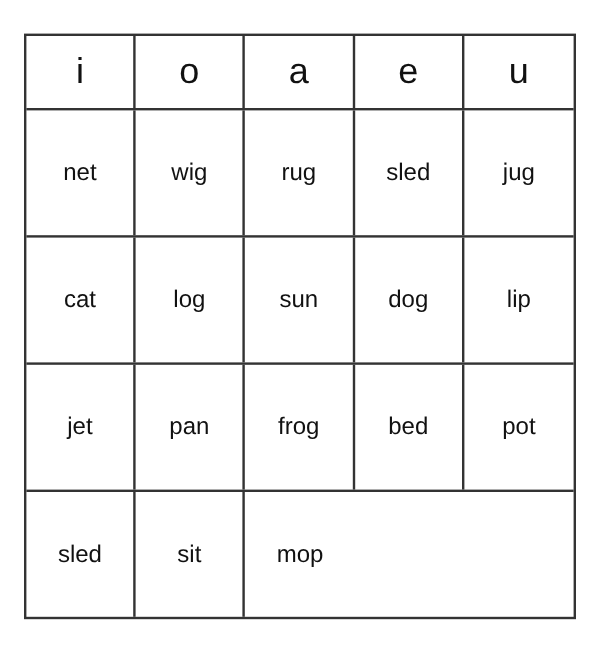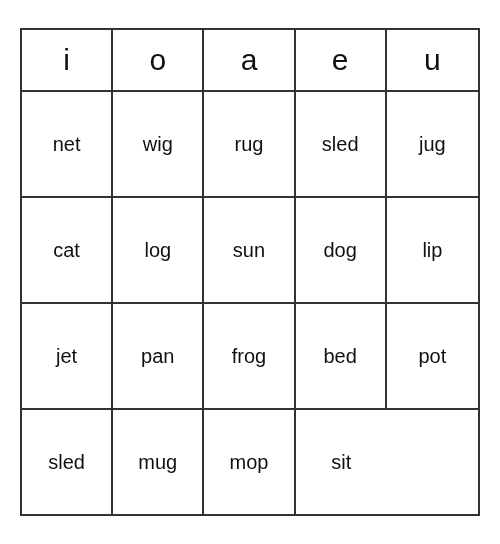--- a/index.html
+++ b/index.html
@@ -127,23 +127,20 @@
     <div class="grid-cell">
         <span>pot</span>
       </div>
   </div>
 
   <div class="grid-row">
     <div class="grid-cell">
         <span>sled</span>
       </div>
     <div class="grid-cell">
-        <span>mug</span>
+        <span>sit</span>
       </div>
     <div class="grid-cell">
         <span>mop</span>
-      </div>
-    <div class="grid-cell">
-        <span>sit</span>
       </div>
   </div>
 
 </div>
 
 </body></html>

